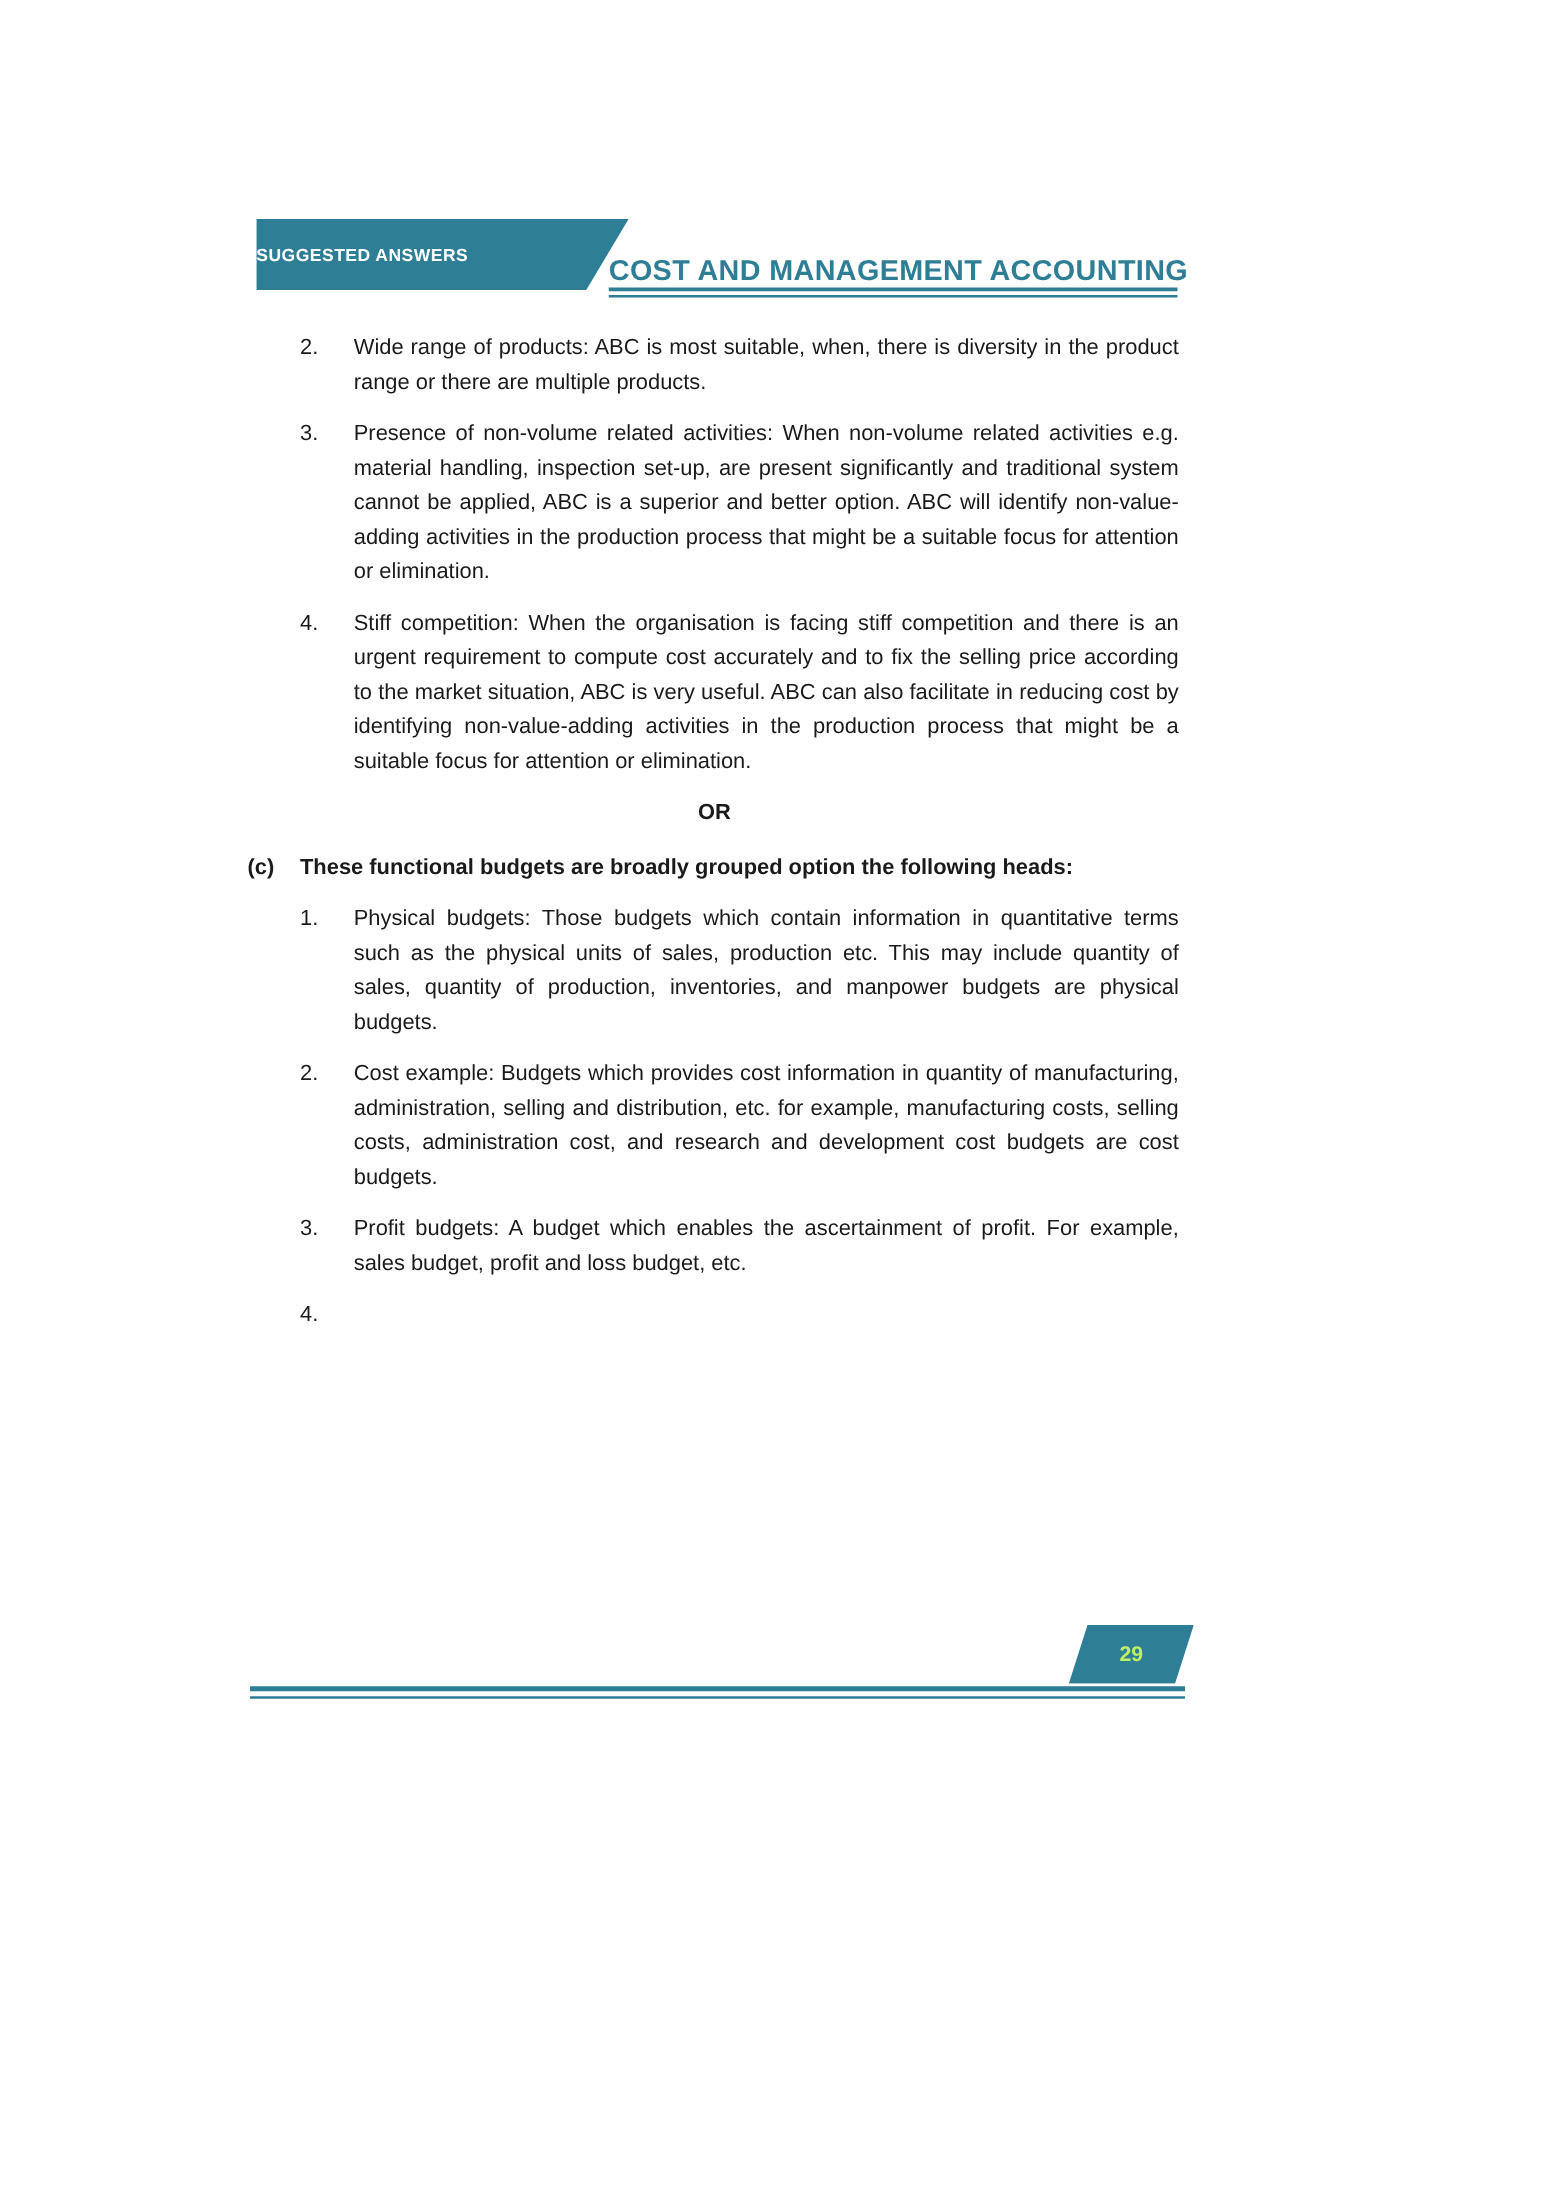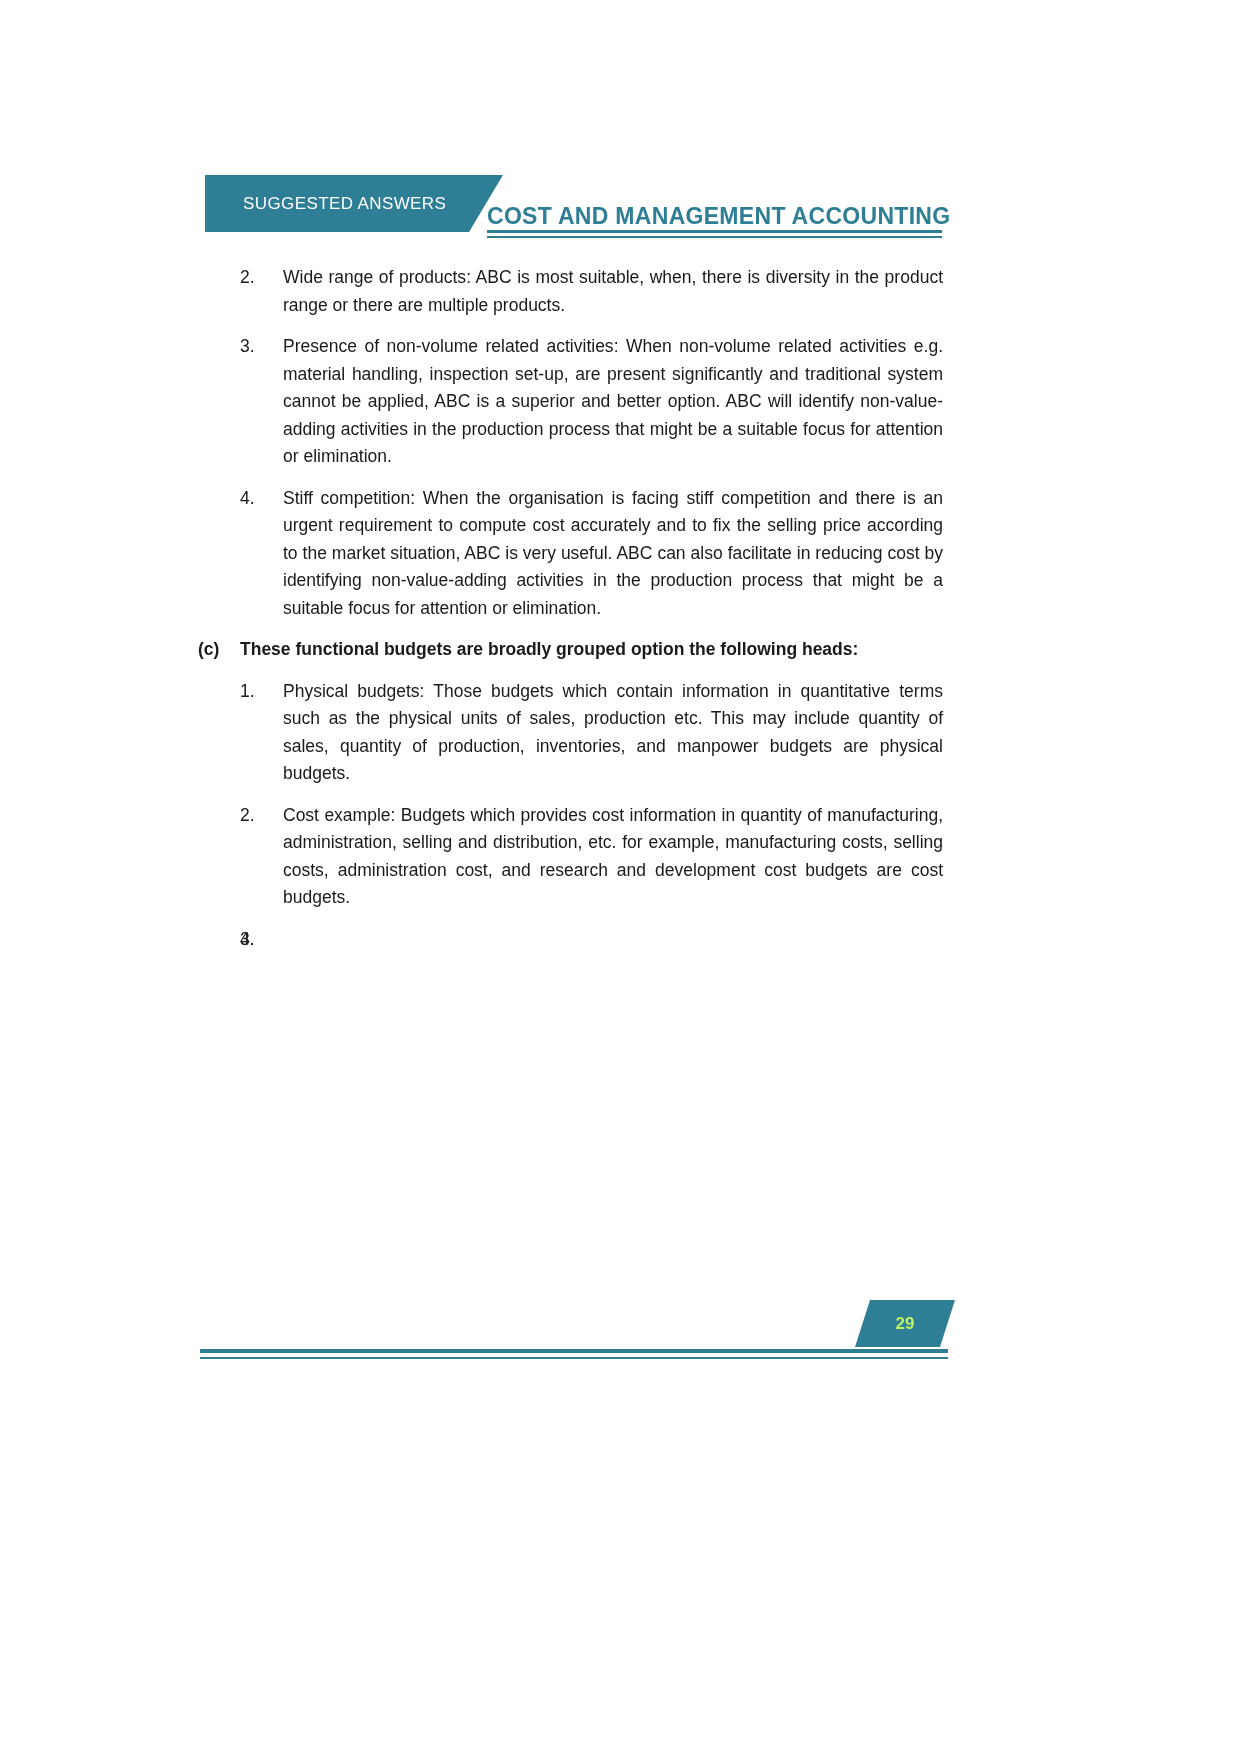--- a/index.html
+++ b/index.html
@@ -21,24 +21,23 @@
     top: 175px;
     left: 205px;
     width: 298px;
     height: 57px;
     background: #2e7e95;
     clip-path: polygon(0 0, 100% 0, calc(100% - 34px) 100%, 0 100%);
     display: flex;
     align-items: center;
   }
   .banner-label {
-    padding-left: 38px;
     color: #ffffff;
-    font-weight: normal;
-    font-size: 17px;
+    font-weight: bold;
+    font-size: 14px;
     letter-spacing: 0.4px;
   }
   .subject-title {
     position: absolute;
     top: 203px;
     left: 487px;
     width: 453px;
     text-align: right;
     color: #2e7e95;
     font-weight: bold;
@@ -162,38 +161,40 @@
     <div class="list-item">
       <span class="num">3.</span>
       <span class="para"><strong>Presence of non-volume related activities</strong><span>: When non-volume related activities e.g. material handling, inspection set-up, are present significantly and traditional system cannot be applied, ABC is a superior and better option. ABC will identify non-value-adding activities in the production process that might be a suitable focus for attention or elimination.</span></span>
     </div>
 
     <div class="list-item">
       <span class="num">4.</span>
       <span class="para"><strong>Stiff competition</strong><span>: When the organisation is facing stiff competition and there is an urgent requirement to compute cost accurately and to fix the selling price according to the market situation, ABC is very useful. ABC can also facilitate in reducing cost by identifying non-value-adding activities in the production process that might be a suitable focus for attention or elimination.</span></span>
     </div>
 
+    <div class="or-label">OR</div>
 
     <div class="section-c">
       <span class="marker">(c)</span>
       <span class="heading">These functional budgets are broadly grouped option the following heads:</span>
     </div>
 
     <div class="list-item">
       <span class="num">1.</span>
       <span class="para"><strong>Physical budgets:</strong><span> Those budgets which contain information in quantitative terms such as the physical units of sales, production etc. This may include quantity of sales, quantity of production, inventories, and manpower budgets are physical budgets.</span></span>
     </div>
 
     <div class="list-item">
       <span class="num">2.</span>
       <span class="para"><strong>Cost example:</strong><span> Budgets which provides cost information in quantity of manufacturing, administration, selling and distribution, etc. for example, manufacturing costs, selling costs, administration cost, and research and development cost budgets are cost budgets.</span></span>
     </div>
 
     <div class="list-item">
       <span class="num">3.</span>
+      <span class="para"><strong>Profit budgets:</strong><span> A budget which enables the ascertainment of profit. For example, sales budget, profit and loss budget, etc.</span></span>
     </div>
 
     <div class="list-item">
       <span class="num">4.</span>
     </div>
 
   </div>
 
   <div class="page-number-box">
     <span>29</span>

